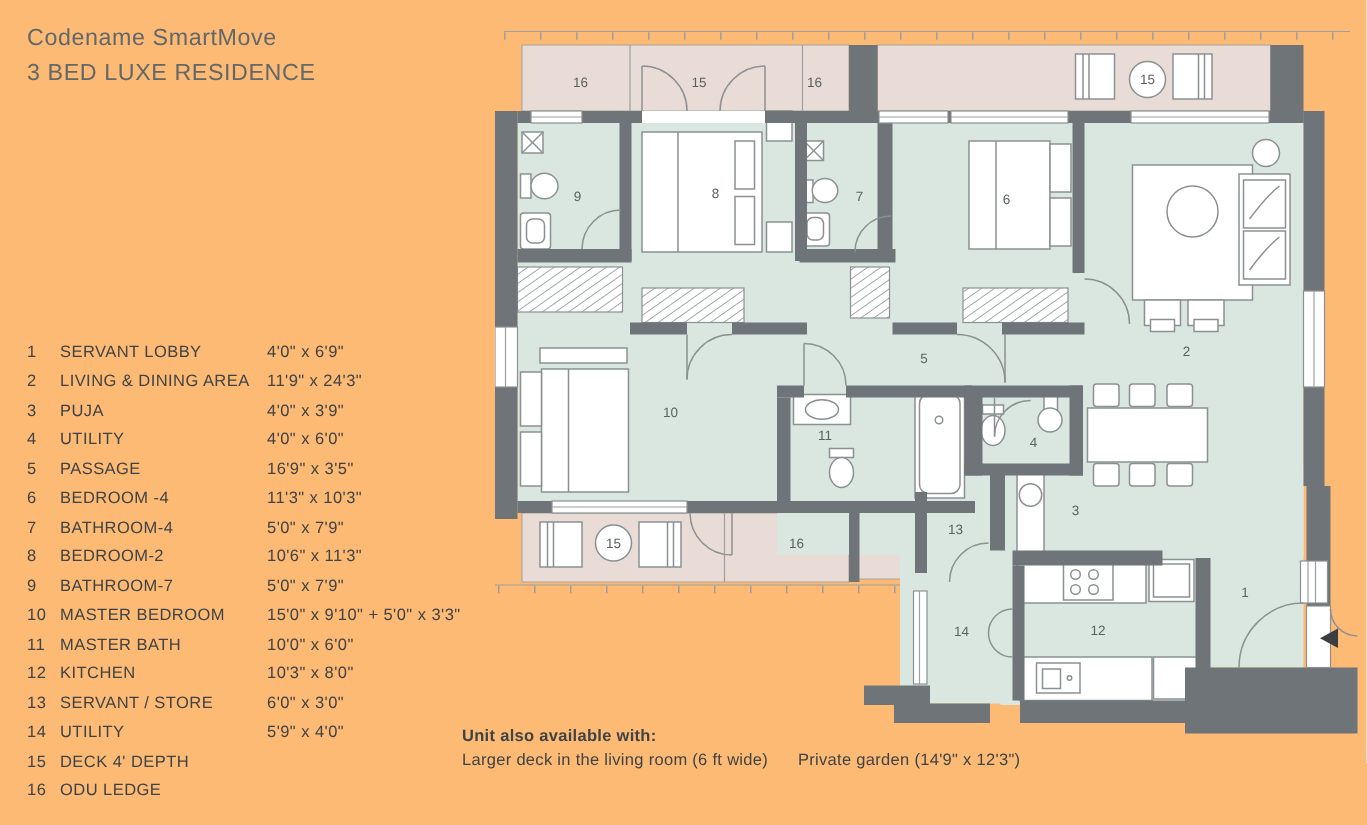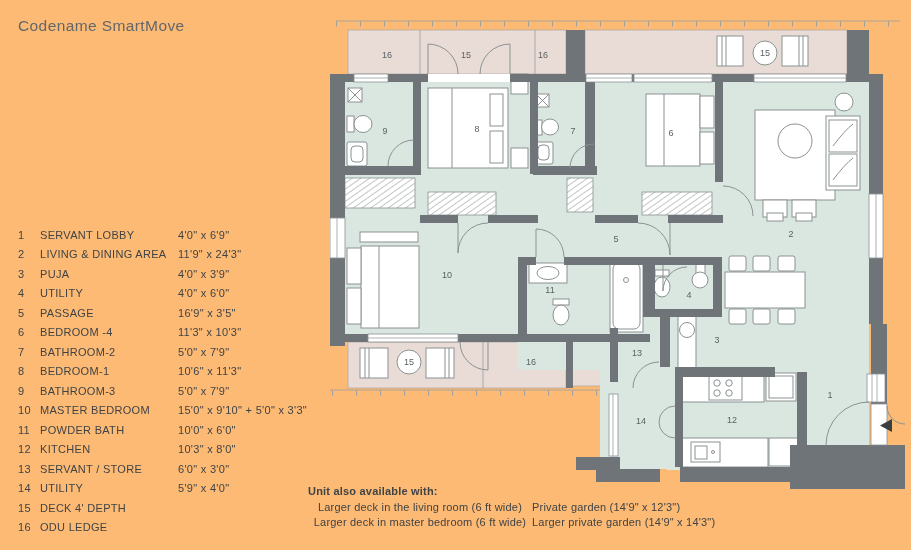--- a/index.html
+++ b/index.html
@@ -13,41 +13,42 @@
           color:#3f4345;letter-spacing:.3px;}
   .lrow{display:flex;height:19.5px;align-items:center;}
   .lnum{width:22px;flex:none;}
   .lname{width:138px;flex:none;}
   .ldim{flex:1;}
   
   #notes{position:absolute;left:308px;top:484px;font-size:11px;color:#3f4345;
          letter-spacing:.2px;line-height:15.5px;width:580px;}
   #notes .ttl{font-weight:bold;}
   .ncols{display:flex;}
-  .ncol1{width:224px;flex:none;text-align:center;}
+  .ncol1{width:224px;flex:none;}
   
   #plan{position:absolute;left:330px;top:10px;width:578px;height:482px;}
   
   .wall{fill:#6e7477;}
   .rm{fill:#dae7e1;}
   .dk{fill:#e9dcd6;stroke:#aba49f;stroke-width:.7;}
   .fx{fill:#fff;stroke:#8b9192;stroke-width:1;}
   .ln{stroke:#8b9192;fill:none;stroke-width:1;}
   .thin{stroke:#9aa0a0;fill:none;stroke-width:.8;}
   .win{fill:#fff;stroke:#8b9192;stroke-width:.8;}
   .hat{fill:url(#hatch);stroke:#8b9192;stroke-width:.8;}
   .lbl{font-family:"Liberation Sans",sans-serif;font-size:9px;fill:#5a6163;text-anchor:middle;}
 </style>
 </head>
 <body>
 
 <div id="stage">
 
   <div id="hdr">
     <div>Codename SmartMove</div>
+    <div>3 BED LUXE RESIDENCE</div>
   </div>
 
   <div id="legend">
     <div class="lrow">
         <span class="lnum">1</span>
         <span class="lname">SERVANT LOBBY</span>
         <span class="ldim">4'0" x 6'9"</span>
       </div>
     <div class="lrow">
         <span class="lnum">2</span>
@@ -69,41 +70,41 @@
         <span class="lname">PASSAGE</span>
         <span class="ldim">16'9" x 3'5"</span>
       </div>
     <div class="lrow">
         <span class="lnum">6</span>
         <span class="lname">BEDROOM -4</span>
         <span class="ldim">11'3" x 10'3"</span>
       </div>
     <div class="lrow">
         <span class="lnum">7</span>
-        <span class="lname">BATHROOM-2</span>
+        <span class="lname">BATHROOM-4</span>
         <span class="ldim">5'0" x 7'9"</span>
       </div>
     <div class="lrow">
         <span class="lnum">8</span>
-        <span class="lname">BEDROOM-1</span>
+        <span class="lname">BEDROOM-2</span>
         <span class="ldim">10'6" x 11'3"</span>
       </div>
     <div class="lrow">
         <span class="lnum">9</span>
-        <span class="lname">BATHROOM-3</span>
+        <span class="lname">BATHROOM-7</span>
         <span class="ldim">5'0" x 7'9"</span>
       </div>
     <div class="lrow">
         <span class="lnum">10</span>
         <span class="lname">MASTER BEDROOM</span>
         <span class="ldim">15'0" x 9'10" + 5'0" x 3'3"</span>
       </div>
     <div class="lrow">
         <span class="lnum">11</span>
-        <span class="lname">POWDER BATH</span>
+        <span class="lname">MASTER BATH</span>
         <span class="ldim">10'0" x 6'0"</span>
       </div>
     <div class="lrow">
         <span class="lnum">12</span>
         <span class="lname">KITCHEN</span>
         <span class="ldim">10'3" x 8'0"</span>
       </div>
     <div class="lrow">
         <span class="lnum">13</span>
         <span class="lname">SERVANT / STORE</span>
@@ -124,24 +125,20 @@
         <span class="lname">ODU LEDGE</span>
         <span class="ldim"></span>
       </div>
   </div>
 
   <div id="notes">
     <div class="ttl">Unit also available with:</div>
     <div class="ncols">
       <div class="ncol1">Larger deck in the living room (6 ft wide)</div>
       <div>Private garden (14'9" x 12'3")</div>
-    </div>
-    <div class="ncols">
-      <div class="ncol1">Larger deck in master bedroom (6 ft wide)</div>
-      <div>Larger private garden (14'9" x 14'3")</div>
     </div>
   </div>
 
   <div id="plan">
   <svg width="578" height="482" viewBox="0 0 578 482" xmlns="http://www.w3.org/2000/svg">
     <defs>
       <pattern id="hatch" width="5" height="5" patternUnits="userSpaceOnUse" patternTransform="rotate(55)">
         <rect width="5" height="5" fill="#fff"></rect>
         <line x1="0" y1="0" x2="0" y2="5" stroke="#9aa0a0" stroke-width="1.2"></line>
       </pattern>

